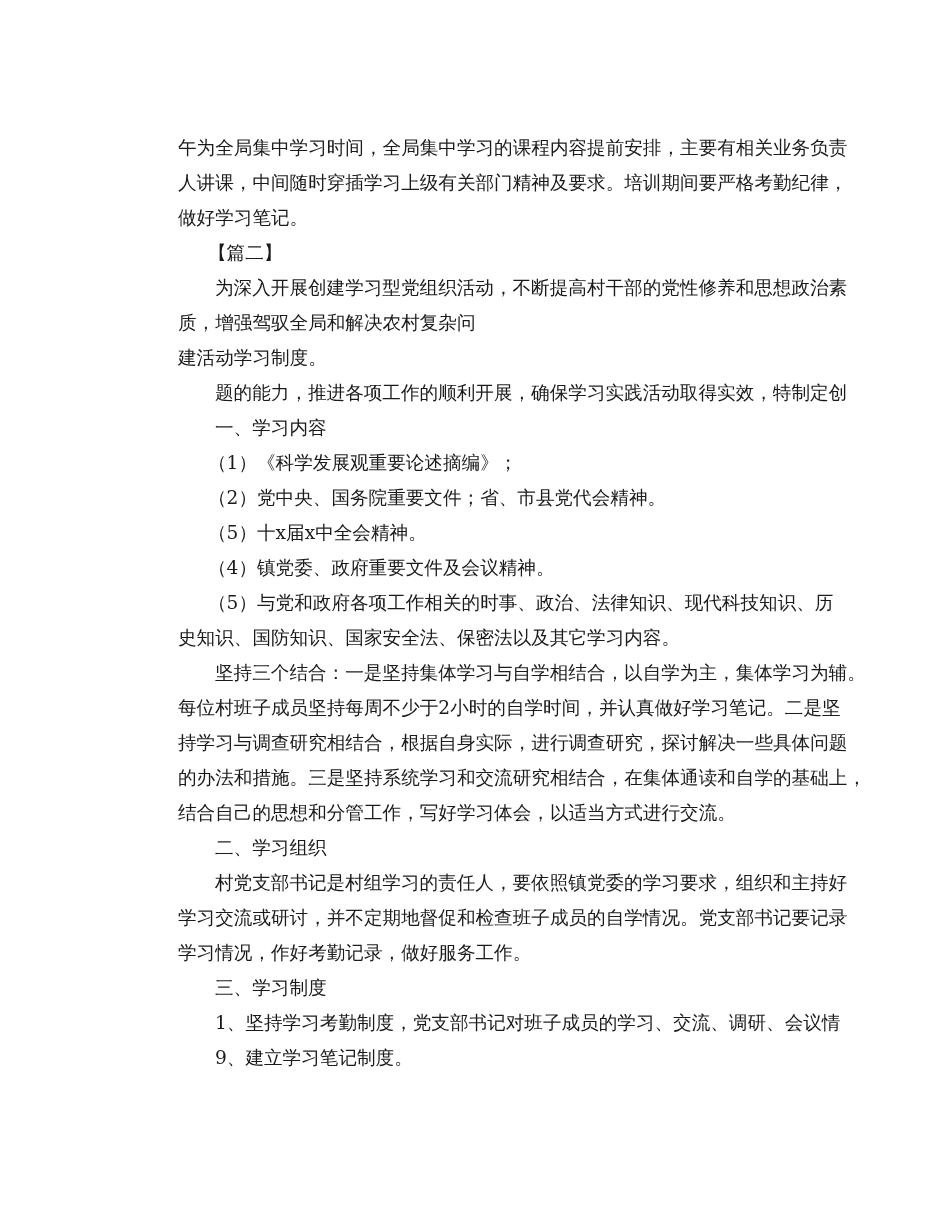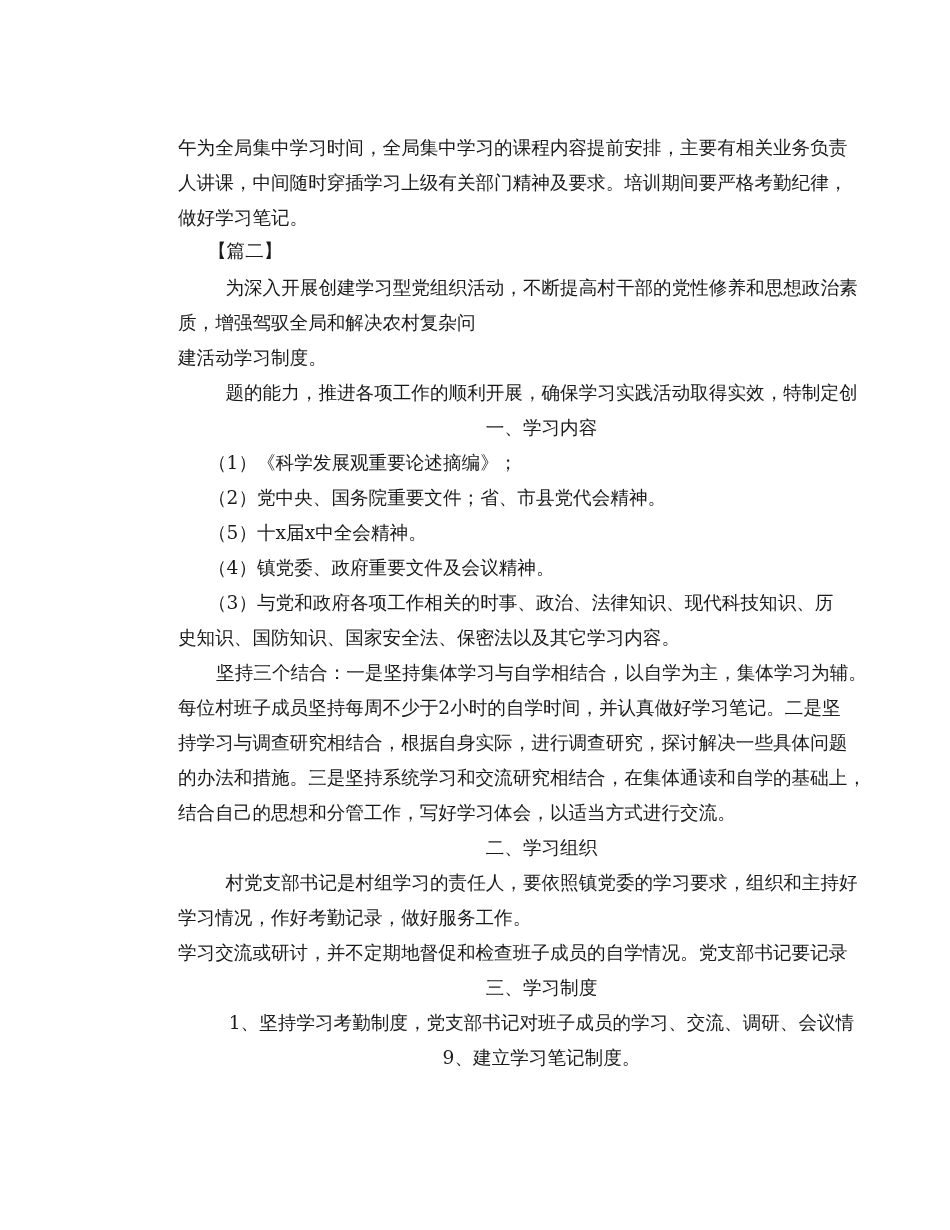--- a/index.html
+++ b/index.html
@@ -22,48 +22,48 @@
       width: 690px;
       margin-left: 39px;
     }
     .line {
       font-size: 18.6px;
       line-height: 35px;
       height: 35px;
       white-space: nowrap;
       letter-spacing: 0px;
     }
-    .indent2 { padding-left: 37px; text-align: center; }
+    .indent2 { padding-left: 37px; }
     .indent1 { padding-left: 30px; }
-    .heading-part { padding-left: 30px; font-family: Liberation Mono, monospace; }
+    .heading-part { padding-left: 30px; }
   </style>
 </head>
 <body>
 
 <div class="page">
   <div class="line">午为全局集中学习时间，全局集中学习的课程内容提前安排，主要有相关业务负责</div>
   <div class="line">人讲课，中间随时穿插学习上级有关部门精神及要求。培训期间要严格考勤纪律，</div>
   <div class="line">做好学习笔记。</div>
   <div class="line heading-part">【篇二】</div>
   <div class="line indent2">为深入开展创建学习型党组织活动，不断提高村干部的党性修养和思想政治素</div>
   <div class="line">质，增强驾驭全局和解决农村复杂问</div>
   <div class="line">建活动学习制度。</div>
   <div class="line indent2">题的能力，推进各项工作的顺利开展，确保学习实践活动取得实效，特制定创</div>
   <div class="line indent2">一、学习内容</div>
   <div class="line indent1">（1）《科学发展观重要论述摘编》；</div>
   <div class="line indent1">（2）党中央、国务院重要文件；省、市县党代会精神。</div>
   <div class="line indent1">（5）十x届x中全会精神。</div>
   <div class="line indent1">（4）镇党委、政府重要文件及会议精神。</div>
-  <div class="line indent1">（3）与党和政府各项工作相关的时事、政治、法律知识、现代科技知识、历</div>
+  <div class="line indent1">（5）与党和政府各项工作相关的时事、政治、法律知识、现代科技知识、历</div>
   <div class="line">史知识、国防知识、国家安全法、保密法以及其它学习内容。</div>
   <div class="line indent2">坚持三个结合：一是坚持集体学习与自学相结合，以自学为主，集体学习为辅。</div>
   <div class="line">每位村班子成员坚持每周不少于2小时的自学时间，并认真做好学习笔记。二是坚</div>
   <div class="line">持学习与调查研究相结合，根据自身实际，进行调查研究，探讨解决一些具体问题</div>
   <div class="line">的办法和措施。三是坚持系统学习和交流研究相结合，在集体通读和自学的基础上，</div>
   <div class="line">结合自己的思想和分管工作，写好学习体会，以适当方式进行交流。</div>
   <div class="line indent2">二、学习组织</div>
   <div class="line indent2">村党支部书记是村组学习的责任人，要依照镇党委的学习要求，组织和主持好</div>
+  <div class="line">学习交流或研讨，并不定期地督促和检查班子成员的自学情况。党支部书记要记录</div>
   <div class="line">学习情况，作好考勤记录，做好服务工作。</div>
-  <div class="line">学习交流或研讨，并不定期地督促和检查班子成员的自学情况。党支部书记要记录</div>
   <div class="line indent2">三、学习制度</div>
   <div class="line indent2">1、坚持学习考勤制度，党支部书记对班子成员的学习、交流、调研、会议情</div>
   <div class="line indent2">9、建立学习笔记制度。</div>
 </div>
 
 </body></html>

